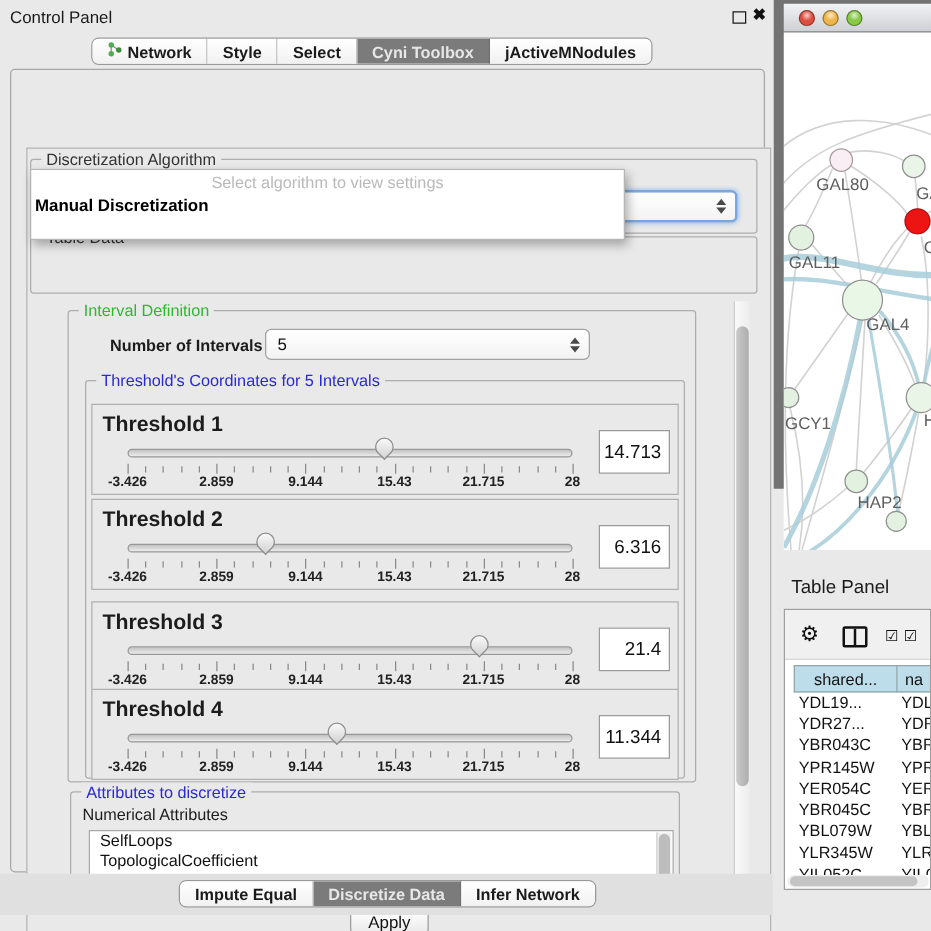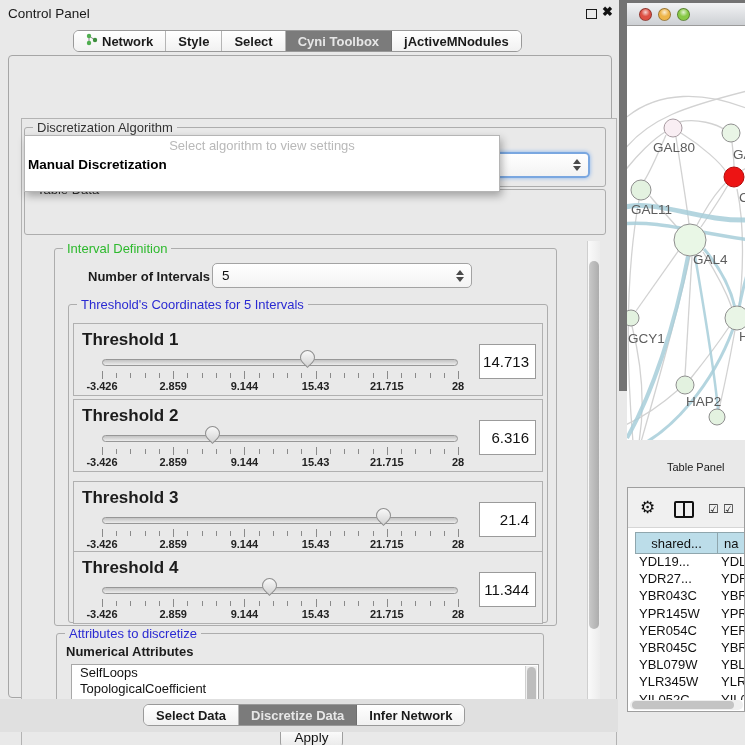--- a/index.html
+++ b/index.html
@@ -50,21 +50,21 @@
   
   #main-vsb{left:578px;top:185px;width:13px;height:478px;background:linear-gradient(to right,#fafafa,#ececec);border-left:1px solid #cfcfcf}
   #main-vsb .vthumb{position:absolute;left:1px;top:20px;width:10px;height:368px;border-radius:6px;background:linear-gradient(to right,#c9c9c9,#adadad)}
   #apply-btn{left:271px;top:671px;width:63px;height:21px;border:1px solid #9e9e9e;border-radius:5px;background:linear-gradient(#ffffff,#e9e9e9);font-size:13.5px;text-align:center;line-height:19px;color:#111}
   
   #net-window{left:619px;top:0;width:126px;height:391px;background:#737373}
   #net-titlebar{left:8px;top:3px;width:118px;height:23px;background:linear-gradient(#f2f3f5,#cdd0d4);border-bottom:1px solid #9b9b9b;display:flex;align-items:center;padding-left:12px;gap:6px}
   .light{width:13px;height:13px;border-radius:50%;border:1px solid rgba(0,0,0,.35);background-image:radial-gradient(circle at 50% 30%,rgba(255,255,255,.75),rgba(255,255,255,0) 45%)}
   #net-canvas{left:8px;top:26px;width:118px;height:414px;background:#ffffff;overflow:hidden}
   
-  #tp-title{left:667px;top:461px;font-size:11px;color:#1a1a1a}
+  #tp-title{left:633px;top:461px;font-size:15px;color:#1a1a1a}
   #table-panel{left:627px;top:487px;width:118px;height:225px;background:#ffffff;border:1px solid #9e9e9e;overflow:hidden}
   #tp-toolbar{position:absolute;left:0;top:0;width:100%;height:40px;background:#f0f0f0;border-bottom:1px solid #d6d6d6}
   #gear{position:absolute;left:12px;top:11px;font-size:17px;color:#111;line-height:17px}
   #colicon{position:absolute;left:46px;top:13px;width:20px;height:17px;border:2px solid #111;border-radius:2px}
   #colicon::after{content:"";position:absolute;left:7px;top:0;width:2px;height:13px;background:#111}
   .chk{position:absolute;top:14px;font-size:12px;color:#111}
   #tp-header{position:absolute;left:7px;top:44px;display:flex;height:22px}
   .hcell{background:#bcdde9;border:1px solid #8fa6ad;border-right:none;font-size:13px;display:flex;align-items:center;justify-content:center;color:#111}
   .hcell:last-child{border-left:1px solid #8fa6ad;justify-content:flex-start;padding-left:6px}
   #tp-rows{position:absolute;left:7px;top:66px;width:140px;height:146px;overflow:hidden}
@@ -291,21 +291,21 @@
                 <div class="ticklabel" style="left: 354px;">28</div>
                 <div class="valbox">11.344</div>
               </div>
             </div>
         </div>
       </div>
 
       <div class="group" style="left:34px;top:394px;width:488px;height:110px">
         <span class="gtitle blue">Attributes to discretize</span>
       </div>
-      <span class="abs" style="left:44px;top:405px;font-weight:bold">Numerical Attributes</span>
+      <span class="abs" style="left:44px;top:405px;font-weight:normal">Numerical Attributes</span>
       <div id="attr-list">
         <div class="li">SelfLoops</div>
           <div class="li">TopologicalCoefficient</div>
           <div class="li">BetweennessCentrality</div>
           <div id="attr-vsb">
             <div class="vthumb"></div>
           </div>
       </div>
     </div>
 
@@ -317,21 +317,21 @@
 
     <div id="algo-popup" class="abs">
       <div class="ph">Select algorithm to view settings</div>
       <div class="itm b">Manual Discretization</div>
     </div>
   </div>
 
   <div id="bottom-strip" class="abs"></div>
   <div id="bottom-tabs" class="abs segbar">
       <div class="seg">
-        <span>Select Data</span>
+        <span>Impute Equal</span>
       </div>
       <div class="seg sel">
         <span>Discretize Data</span>
       </div>
       <div class="seg">
         <span>Infer Network</span>
       </div>
     </div>
 </div>
 

